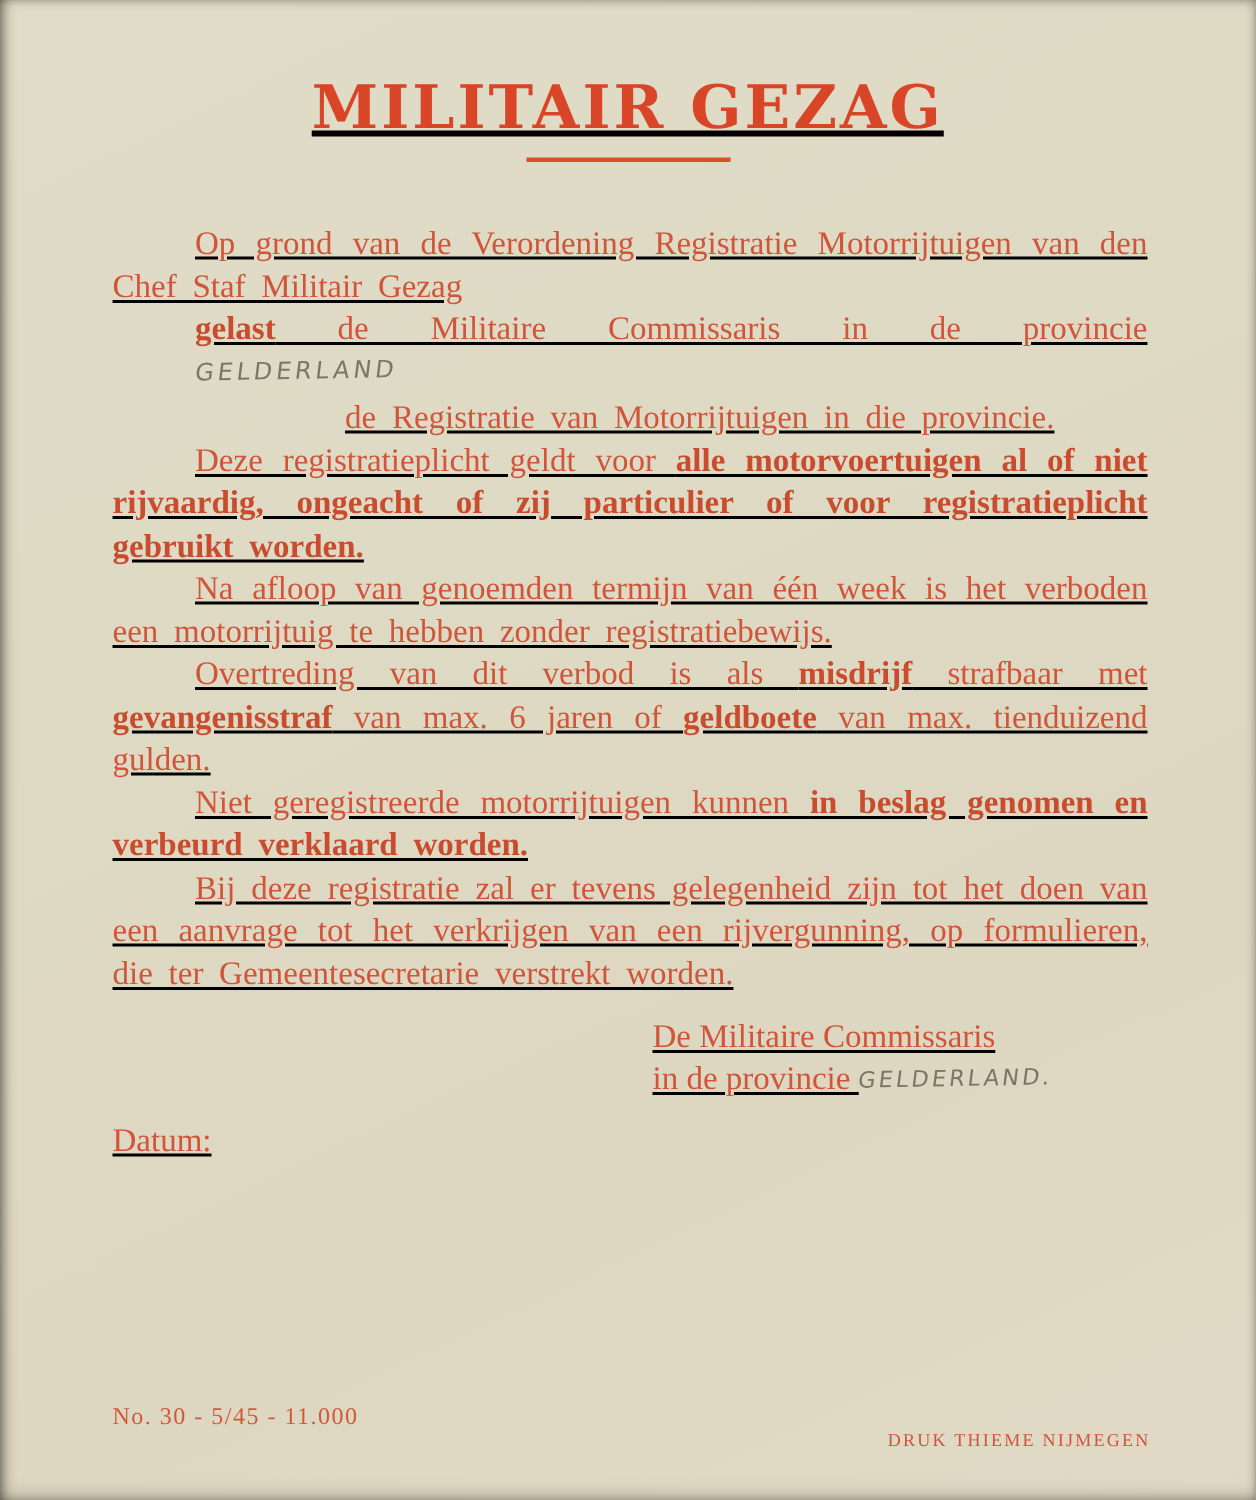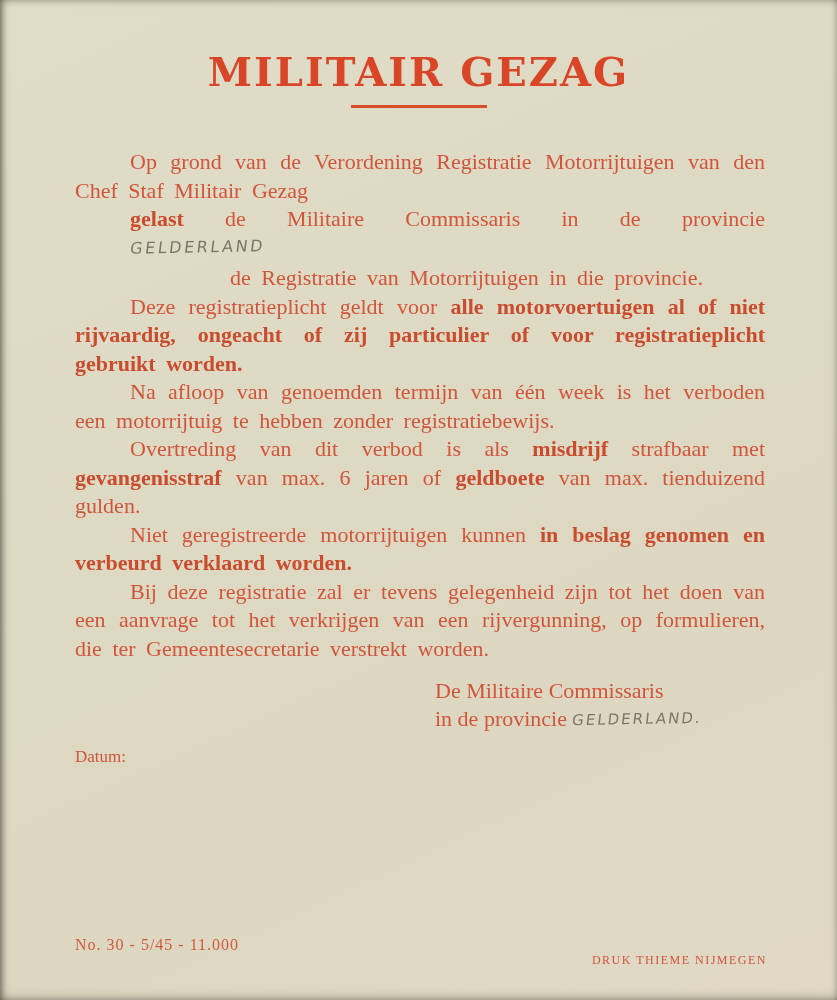--- a/index.html
+++ b/index.html
@@ -8,20 +8,21 @@
     width:837px;height:1000px;
     margin:0;
     background:linear-gradient(155deg,#e0dcc7 0%,#ded9c3 45%,#ddd7c1 70%,#e1d9c5 100%);
     box-shadow:
       inset 7px 0 9px -6px rgba(45,45,38,.75),
       inset 0 5px 8px -5px rgba(45,45,38,.35),
       inset -4px 0 7px -5px rgba(60,55,45,.45),
       inset 0 -7px 12px -7px rgba(60,55,45,.5);
     overflow:hidden;
     font-family:"Liberation Serif", serif;
+    text-decoration:underline;
   }
   .title{
     margin:50px 0 0 0;
     text-align:center;
     font-family:"DejaVu Serif", serif;
     font-weight:bold;
     font-size:40px;
     line-height:44px;
     letter-spacing:2px;
     color:#d94627;
@@ -71,21 +72,21 @@
   .signature{
     margin:14px 0 0 435px;
     color:#d0553a;
     font-size:22px;
     line-height:28px;
   }
   .signature .hand{font-size:15px;letter-spacing:2px;}
   .datum{
     margin:12px 0 0 75px;
     color:#d0553a;
-    font-size:17px;
+    font-size:22px;
   }
   .footer-left{
     position:absolute;
     left:75px;top:936px;
     color:#cf5a3c;
     font-size:16px;
     letter-spacing:1px;
     font-variant-numeric:oldstyle-nums;
   }
   .footer-right{

